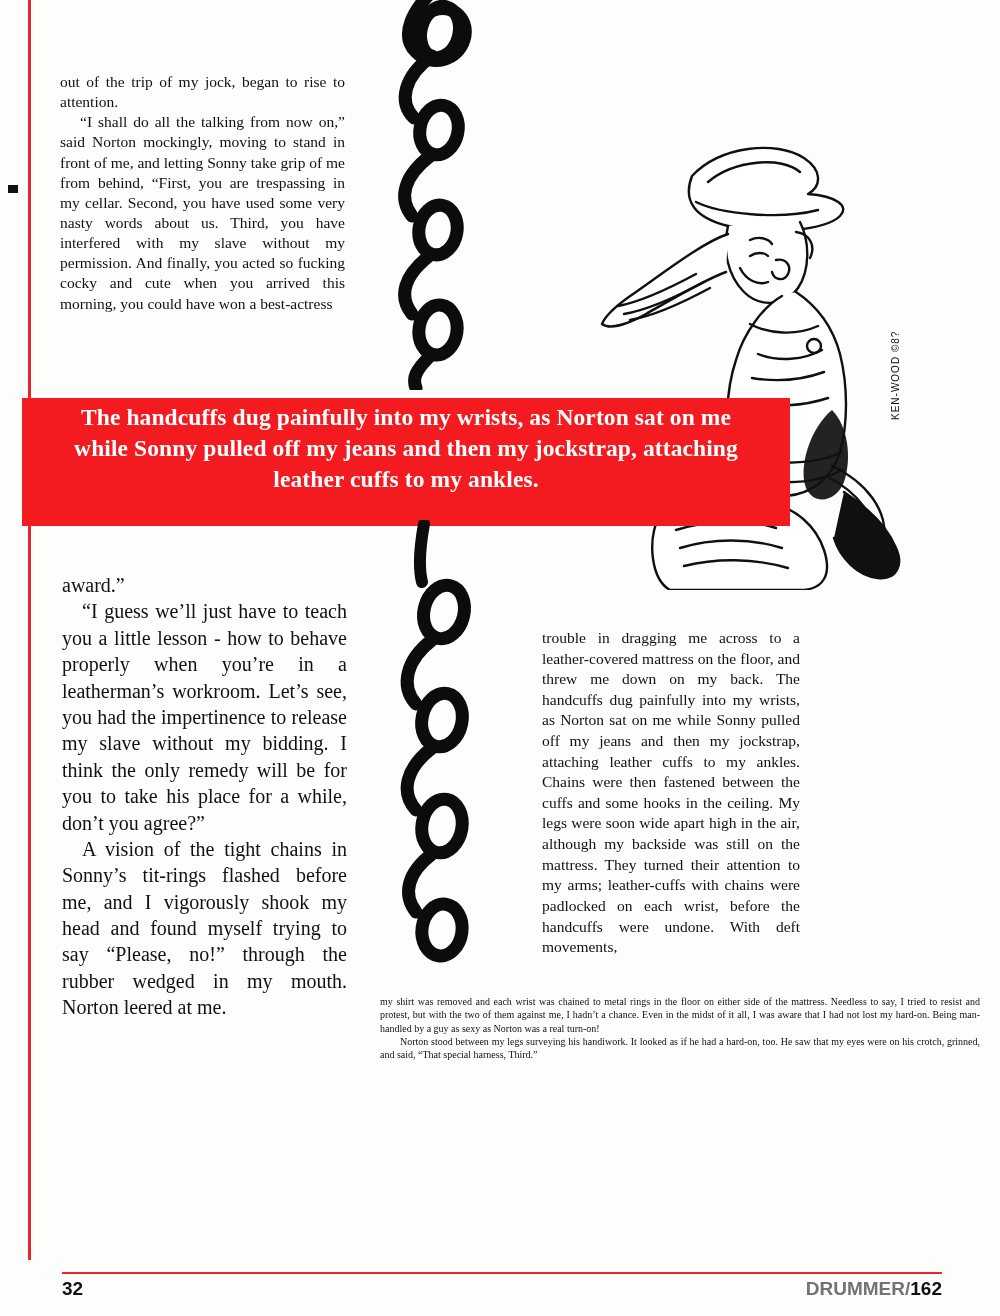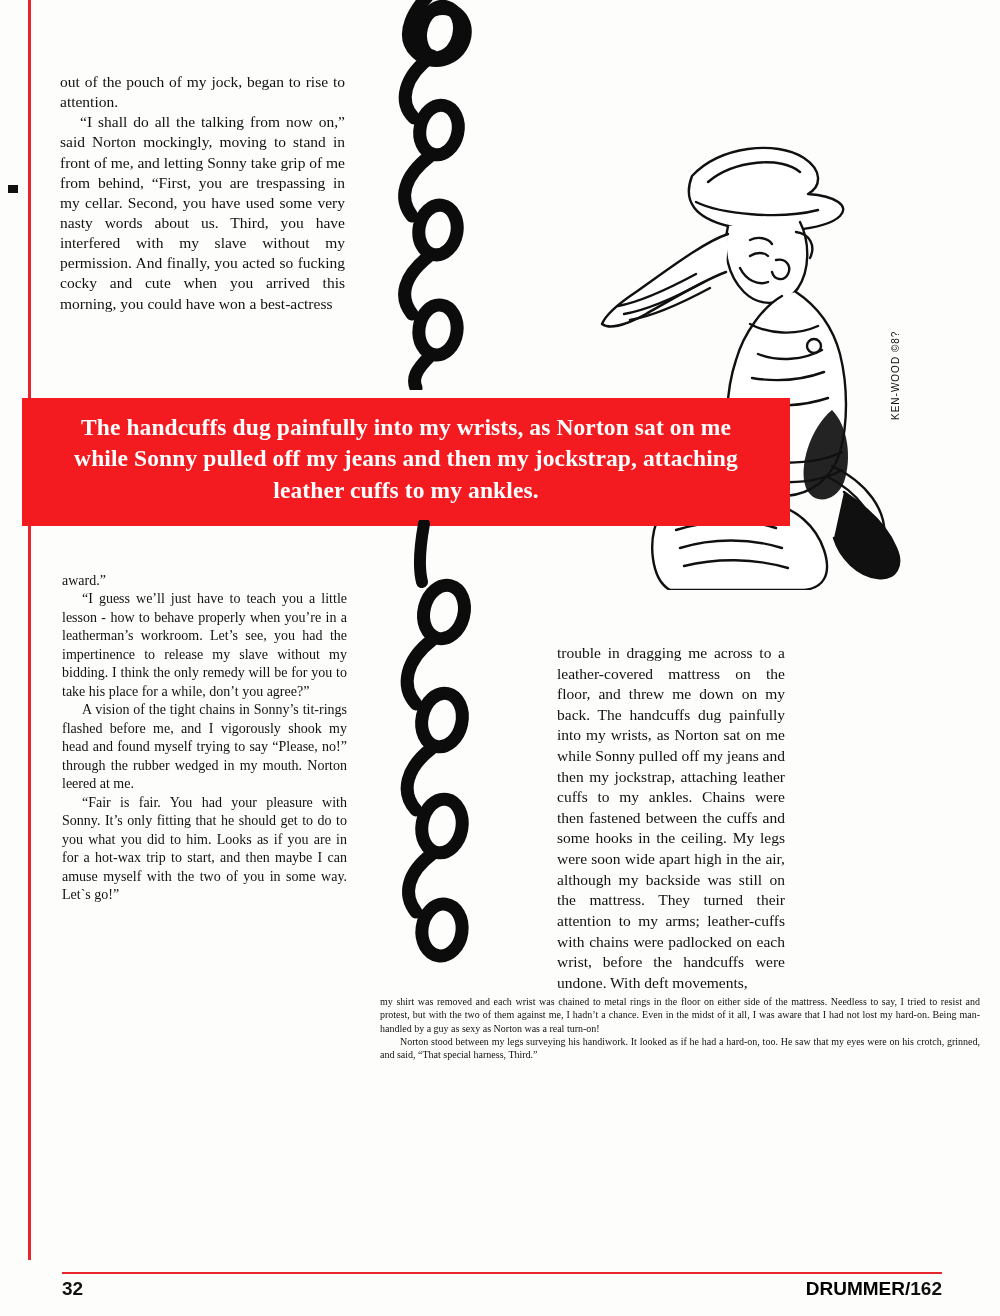--- a/index.html
+++ b/index.html
@@ -52,58 +52,58 @@
   
   .callout {
     position: absolute;
     left: 22px;
     top: 398px;
     width: 768px;
     height: 128px;
     background: #f31a20;
     color: #ffffff;
     display: flex;
-    align-items: center;
+    align-items: flex-start;
     justify-content: center;
     text-align: center;
     box-sizing: border-box;
     padding: 4px 30px 10px 30px;
   }
   .callout-text {
     font-family: "Liberation Serif", serif;
     font-weight: bold;
     font-size: 23.5px;
     line-height: 1.32;
     letter-spacing: 0.1px;
   }
 
   
   .col-left {
     position: absolute;
     left: 62px;
     top: 572px;
     width: 285px;
-    font-size: 14px;
+    font-size: 20px;
     line-height: 1.32;
     text-align: justify;
   }
   .col-left p { margin: 0; }
   .col-left p + p { text-indent: 20px; }
 
   
   .col-right {
     position: absolute;
     left: 542px;
     top: 628px;
     width: 258px;
     font-size: 15.5px;
     line-height: 1.33;
     text-align: justify;
   }
-  .col-right p { margin: 15px; }
+  .col-right p { margin: 0; }
 
   
   .block-wide {
     position: absolute;
     left: 380px;
     top: 995px;
     width: 600px;
     font-size: 10px;
     line-height: 1.33;
     text-align: justify;
@@ -131,21 +131,21 @@
   }
   .masthead {
     position: absolute;
     right: 58px;
     top: 1278px;
     font-family: "Liberation Sans", sans-serif;
     font-weight: bold;
     font-size: 19px;
     color: #111;
   }
-  .masthead .red { color: #000000; }
+  .masthead .red { color: #737373; }
 
   
   .art-chain-top,
   .art-chain-bottom,
   .art-figure {
     position: absolute;
   }
   .art-chain-top { left: 382px; top: -10px; }
   .art-chain-bottom { left: 382px; top: 520px; }
   .art-figure { left: 600px; top: 110px; }
@@ -236,21 +236,21 @@
       <path d="M226 366 C 258 382, 278 408, 274 434"></path>
     </g>
     <g fill="#101010" stroke="none">
       <path d="M232 300 C 248 316, 252 348, 244 372 C 236 392, 214 396, 206 378
                C 198 358, 210 318, 232 300 Z" opacity="0.92"></path>
     </g>
   </svg>
   <div class="sig">KEN-WOOD ©8?</div>
 
   <div class="col-topleft">
-    <p>out of the pouch of my jock, began to rise to attention.</p>
+    <p>out of the trip of my jock, began to rise to attention.</p>
     <p>“I shall do all the talking from now on,” said Norton mockingly, moving to stand in front of me, and letting Sonny take grip of me from behind, “First, you are trespassing in my cellar. Second, you have used some very nasty words about us. Third, you have interfered with my slave without my permission. And finally, you acted so fucking cocky and cute when you arrived this morning, you could have won a best-actress</p>
   </div>
 
   <div class="callout">
     <div class="callout-text">The handcuffs dug painfully into my wrists, as Norton sat on me while Sonny pulled off  my jeans and then my jockstrap, attaching leather cuffs to my ankles.</div>
   </div>
 
   <svg class="art-chain-bottom" width="140" height="470" viewBox="0 0 140 470">
     <g fill="none" stroke="#0c0c0c" stroke-linecap="round">
       <path d="M42 4 C 38 26, 36 46, 40 62" stroke-width="12"></path>
@@ -261,21 +261,20 @@
       <ellipse cx="60" cy="306" rx="20" ry="27" stroke-width="13" transform="rotate(10 60 306)"></ellipse>
       <path d="M50 334 C 26 352, 20 374, 34 392" stroke-width="13"></path>
       <ellipse cx="60" cy="410" rx="20" ry="26" stroke-width="13" transform="rotate(8 60 410)"></ellipse>
     </g>
   </svg>
 
   <div class="col-left">
     <p>award.”</p>
     <p>“I guess we’ll just have to teach you a little lesson - how to behave properly when you’re in a leatherman’s workroom. Let’s see, you had the impertinence to release my slave without my bidding. I think the only remedy will be for you to take his place for a while, don’t you agree?”</p>
     <p>A vision of the tight chains in Sonny’s tit-rings flashed before me, and I vigorously shook my head and found myself trying to say “Please, no!” through the rubber wedged in my mouth. Norton leered at me.</p>
-    <p>“Fair is fair. You had your pleasure with Sonny. It’s only fitting that he should get to do to you what you did to him. Looks as if you are in for a hot-wax trip to start, and then maybe I can amuse myself with the two of you in some way. Let`s go!”</p>
   </div>
 
   <div class="col-right">
     <p>trouble in dragging me across to a leather-covered mattress on the floor, and threw me down on my back. The handcuffs dug painfully into my wrists, as Norton sat on me while Sonny pulled off  my jeans and then my  jockstrap, attaching leather cuffs to my ankles. Chains were then fastened between the cuffs and some hooks in the ceiling. My legs were soon wide apart high in the air, although my backside was still on the mattress. They turned their attention to my arms; leather-cuffs with chains were padlocked on each wrist, before the handcuffs were undone. With deft movements,</p>
   </div>
 
   <div class="block-wide">
     <p>my shirt was removed  and each wrist was chained to metal rings in the floor on either side of the mattress. Needless to say, I tried to resist and protest, but with the two of them against me, I hadn’t a chance. Even in the midst of it all, I was aware that I had not lost my hard-on. Being man-handled by a guy as sexy as Norton was a real turn-on!</p>
     <p>Norton stood between my legs surveying his handiwork. It looked as if he had a hard-on, too. He saw that my eyes were on his crotch, grinned, and said, “That special harness, Third.”</p>
   </div>

